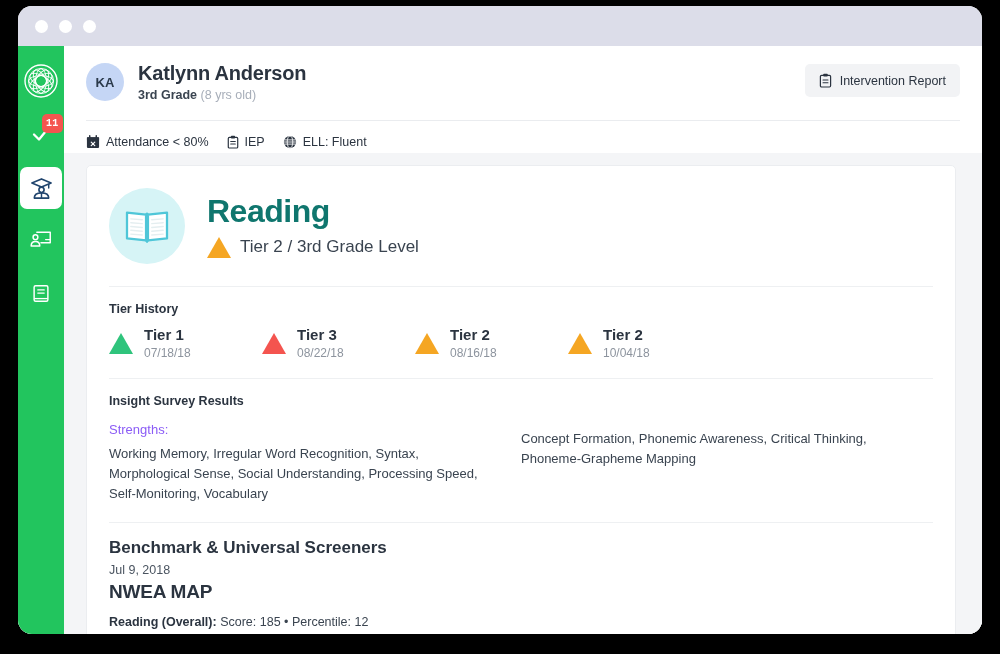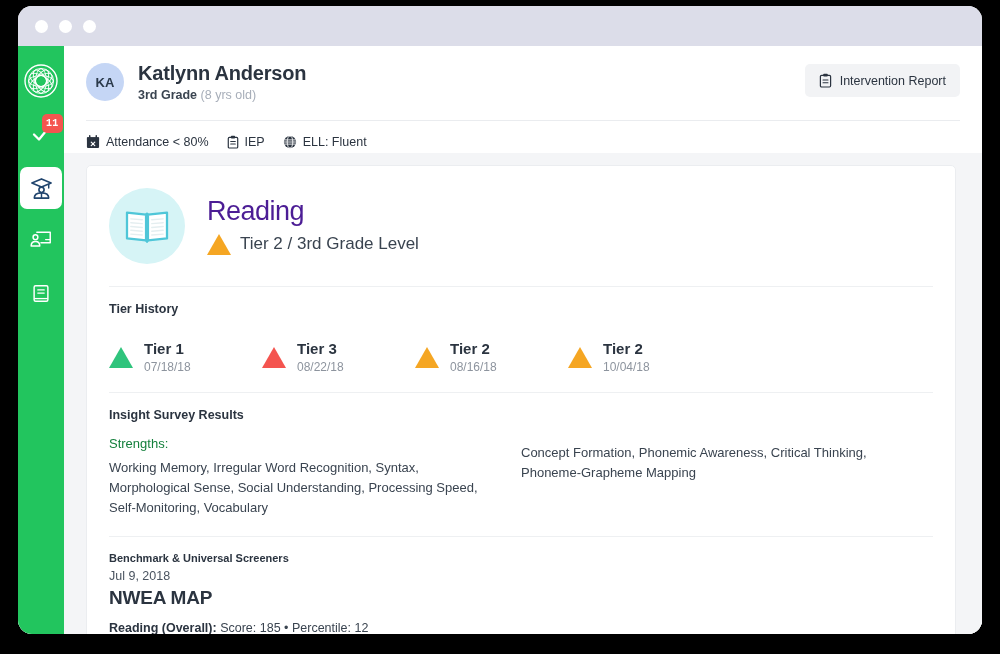--- a/index.html
+++ b/index.html
@@ -228,23 +228,23 @@
     height: 76px;
     border-radius: 50%;
     background: #d6f4f6;
     display: flex;
     align-items: center;
     justify-content: center;
     flex-shrink: 0;
   }
   .subject-text { margin-left: 22px; }
   .subject-title {
-    font-size: 27px;
-    font-weight: normal;
-    color: #4c1d95;
+    font-size: 32px;
+    font-weight: bold;
+    color: #0f766e;
     letter-spacing: -0.5px;
     line-height: 1.1;
   }
   .subject-sub {
     display: flex;
     align-items: center;
     gap: 9px;
     margin-top: 7px;
     font-size: 17px;
     color: #3a4450;
@@ -266,21 +266,21 @@
   .block { padding: 15px 0 18px 0; border-bottom: 1px solid #eef0f2; }
   .block-title {
     font-size: 12.5px;
     font-weight: bold;
     color: #2b3440;
     margin-bottom: 4px;
   }
 
   .tier-row {
     display: flex;
-    margin-top: 24px;
+    margin-top: 10px;
   }
   .tier-item {
     display: flex;
     align-items: center;
     gap: 11px;
     width: 153px;
   }
   .tier-label {
     font-size: 15px;
     font-weight: bold;
@@ -293,32 +293,32 @@
     margin-top: 2px;
   }
 
   .two-col {
     display: flex;
     margin-top: 14px;
   }
   .col { width: 50%; padding-right: 28px; }
   .col-label {
     font-size: 13px;
-    color: #15803d;
+    color: #8b5cf6;
     margin-bottom: 1px;
   }
   .col-body {
     font-size: 13px;
     color: #3a4450;
     line-height: 1.55;
     margin-top: 7px;
   }
 
   .bench-title {
-    font-size: 11px;
+    font-size: 17px;
     font-weight: bold;
     color: #2b3440;
   }
   .bench-date {
     font-size: 12.5px;
     color: #4a5460;
     margin-top: 5px;
   }
   .bench-test {
     font-size: 19px;

